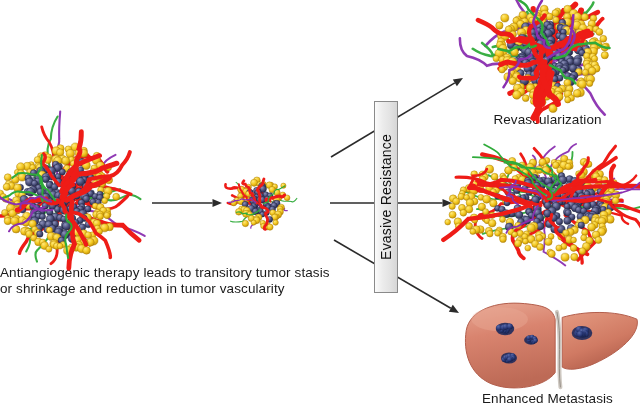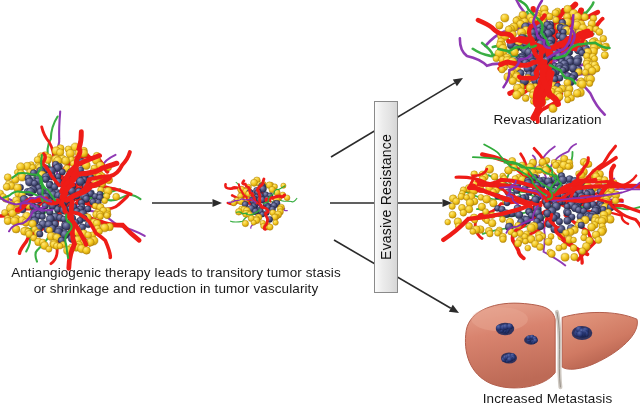--- a/index.html
+++ b/index.html
@@ -25,21 +25,21 @@
     font-size: 13.5px;
     line-height: 16px;
     text-align: center;
     white-space: pre;
     letter-spacing: 0.1px;
   }
   #left-caption {
     left: 0px;
     top: 265px;
     width: 352px;
-    text-align: center;
+    text-align: left;
   }
   #cap-revasc {
     left: 455px;
     top: 112px;
     width: 185px;
   }
   #cap-invasive {
     left: 450px;
     top: 262px;
     width: 190px;
@@ -1295,15 +1295,15 @@
   <div id="resistance-box">
     <span id="resistance-label">Evasive Resistance</span>
   </div>
 
   <div class="caption" id="left-caption">Antiangiogenic therapy leads to transitory tumor stasis
 or shrinkage and reduction in tumor vascularity</div>
 
   <div class="caption" id="cap-revasc">Revascularization</div>
 
 
-  <div class="caption" id="cap-metastasis">Increased Metastasis</div>
+  <div class="caption" id="cap-metastasis">Enhanced Metastasis</div>
 
 </div>
 
 </body></html>

